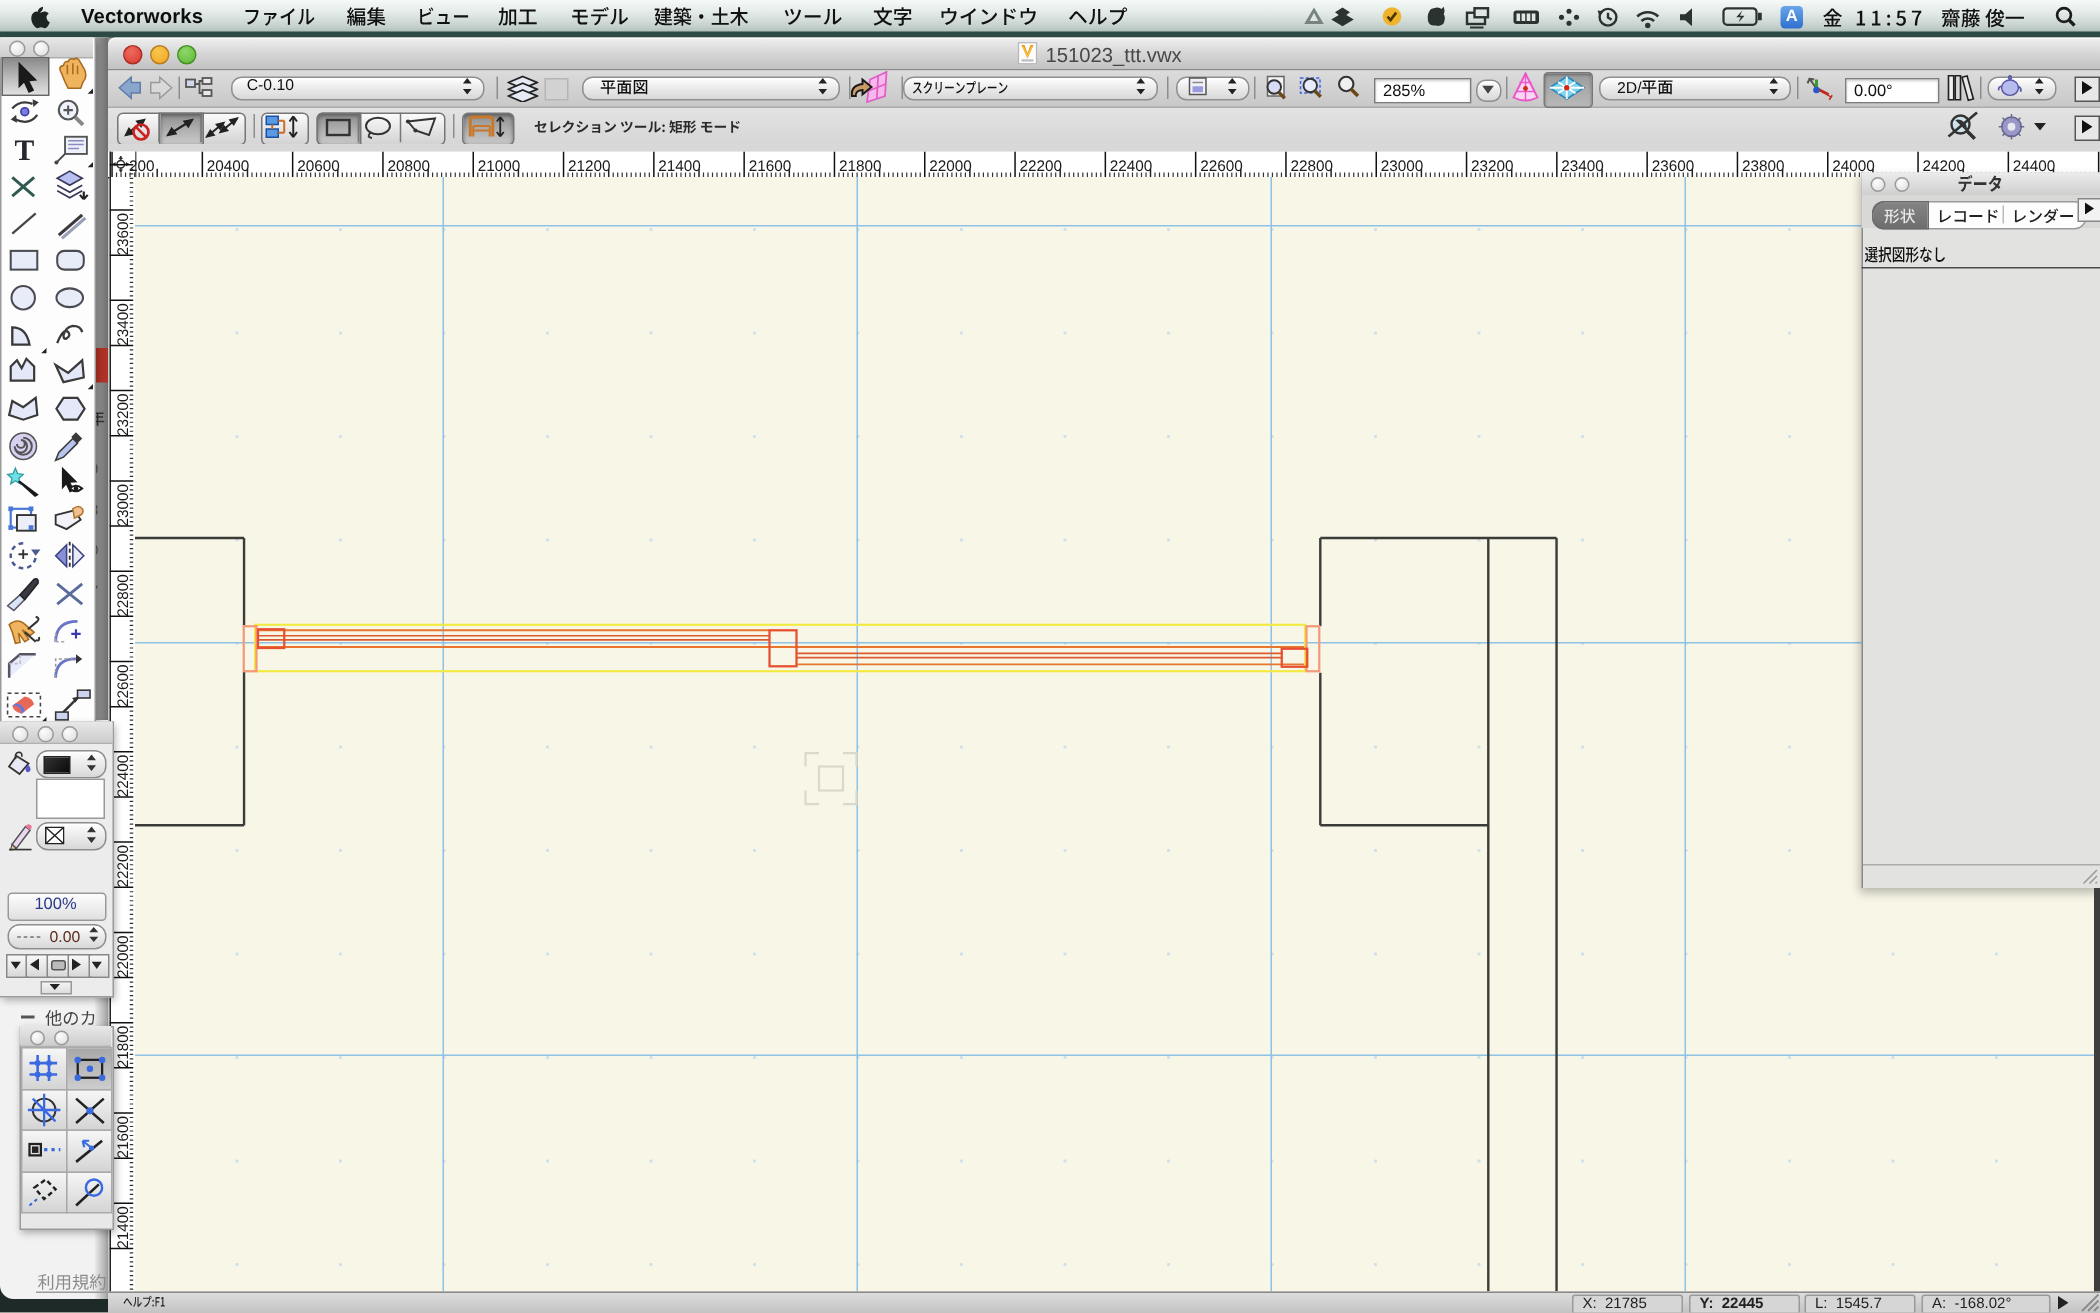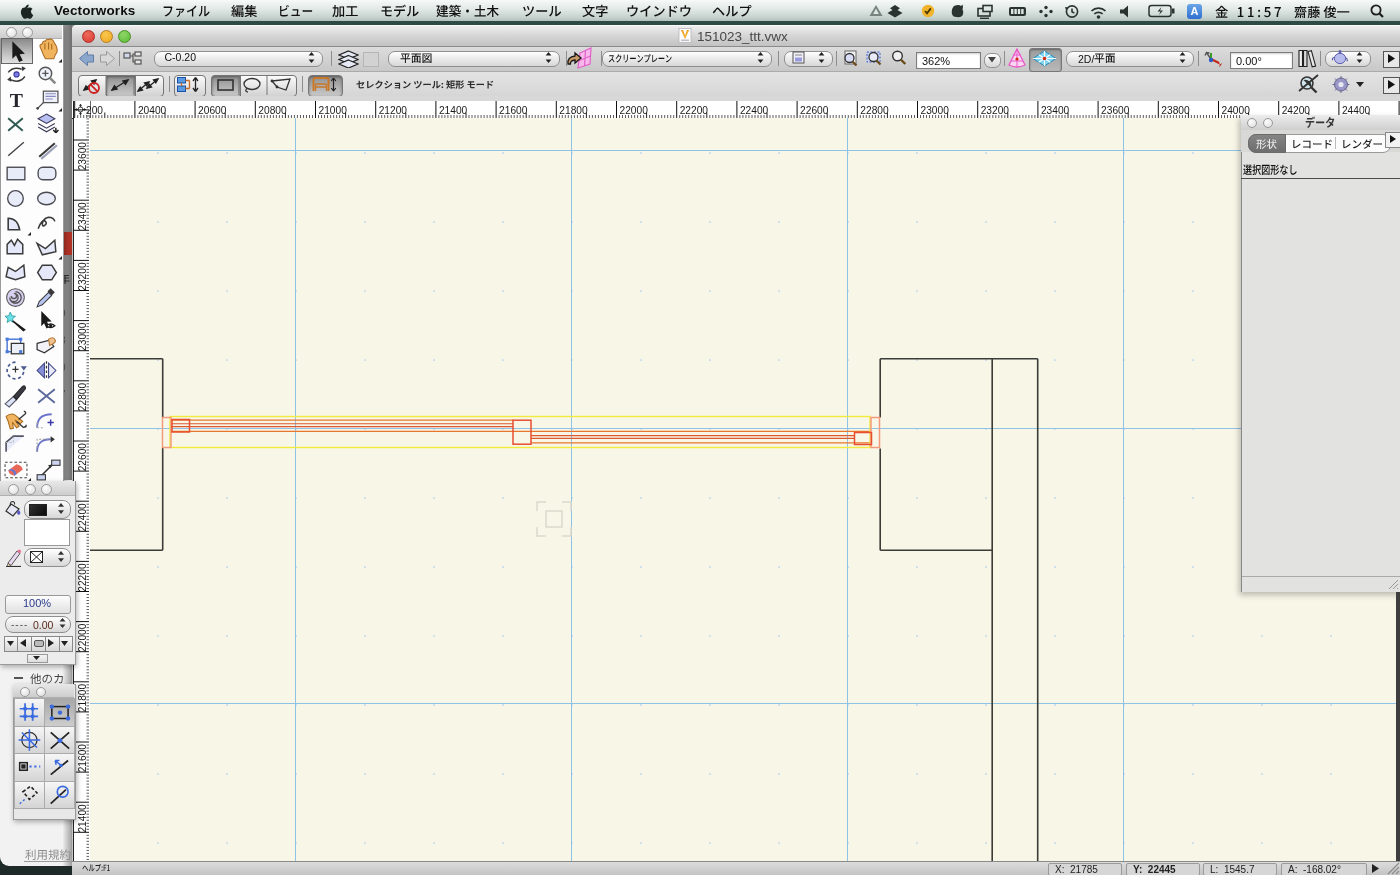--- a/index.html
+++ b/index.html
@@ -122,21 +122,21 @@
 <div class="sep" style="left:119px;top:51px;height:15px;"></div>
 <svg class="abs" style="left:123px;top:51px" width="20" height="16" viewBox="0 0 20 16">
 <g fill="none" stroke="#555" stroke-width="1.2">
       <rect x="1" y="2" width="6" height="5" fill="#cfd8e8"></rect>
       <rect x="12" y="1" width="6" height="4" fill="#e8e8e8"></rect>
       <rect x="12" y="9" width="6" height="4" fill="#e8e8e8"></rect>
       <path d="M7 5 h3 v-2 h2 M10 3 v8 h2"></path>
     </g>
   </svg>
 <div class="pill" style="left:153.5px;top:50.5px;width:167px;height:14px;border-radius:7px;"></div>
-<div class="abs" style="left:164.5px;top:51.0px;font-size:10.5px;color:#111;">C-0.20</div>
+<div class="abs" style="left:164.5px;top:51.0px;font-size:10.5px;color:#111;">C-0.10</div>
 <svg class="abs" style="left:307.5px;top:52.0px" width="7" height="11" viewBox="0 0 7 11">
     <path d="M3.5 0 L6.4 3.6 H.6 Z M3.5 11 L6.4 7.4 H.6 Z" fill="#222"></path>
   </svg>
 <div class="sep" style="left:331px;top:51px;height:15px;"></div>
 <svg class="abs" style="left:338px;top:50px" width="21" height="18" viewBox="0 0 21 18">
 <g fill="#e6eaf4" stroke="#222" stroke-width="1.2">
       <path d="M10.5 1 L20 5 L10.5 9 L1 5 Z"></path>
       <path d="M10.5 5.5 L20 9.5 L10.5 13.5 L1 9.5 Z"></path>
       <path d="M10.5 10 L20 14 L10.5 18 L1 14 Z"></path>
     </g>
@@ -184,21 +184,21 @@
       <rect x="1" y="3" width="13" height="10" fill="#c8d2f0" stroke="#4466cc" stroke-dasharray="2 1.5"></rect>
       <circle cx="7.5" cy="8" r="4.5" fill="#e8ecfa" stroke="#333" stroke-width="1.3"></circle>
       <path d="M10.5 11.5 l4 4" stroke="#6a4a1a" stroke-width="2.2"></path>
     </g>
 <g transform="translate(49,0)">
       <circle cx="6.5" cy="7" r="4.8" fill="#f0f0f0" stroke="#333" stroke-width="1.4"></circle>
       <path d="M9.8 10.5 l4.5 4.5" stroke="#6a4a1a" stroke-width="2.4"></path>
     </g>
   </svg>
 <div class="fld" style="left:916px;top:51.5px;width:63px;height:15px;"></div>
-<div class="abs" style="left:922px;top:54.5px;font-size:11px;color:#111;">362%</div>
+<div class="abs" style="left:922px;top:54.5px;font-size:11px;color:#111;">285%</div>
 <div class="pill" style="left:984px;top:52.5px;width:15px;height:13px;border-radius:6.5px;"></div>
 <svg class="abs" style="left:988px;top:56.5px" width="8" height="6" viewBox="0 0 8 6">
     <path d="M0 0 h8 L4 5.5Z" fill="#444"></path>
   </svg>
 <div class="sep" style="left:1004px;top:51px;height:15px;"></div>
 <svg class="abs" style="left:1008px;top:48px" width="18" height="21" viewBox="0 0 18 21">
 <path d="M9 1 L17 17 Q9 21 1 17 Z" fill="#fbd6f2" stroke="#e858c8" stroke-width="1.3"></path>
 <path d="M9 1 L9 19 M3 13 h12 M5 7 h8" stroke="#e858c8" stroke-width="1" fill="none"></path>
 <circle cx="9" cy="11" r="1.6" fill="#d02818"></circle>
   </svg>

